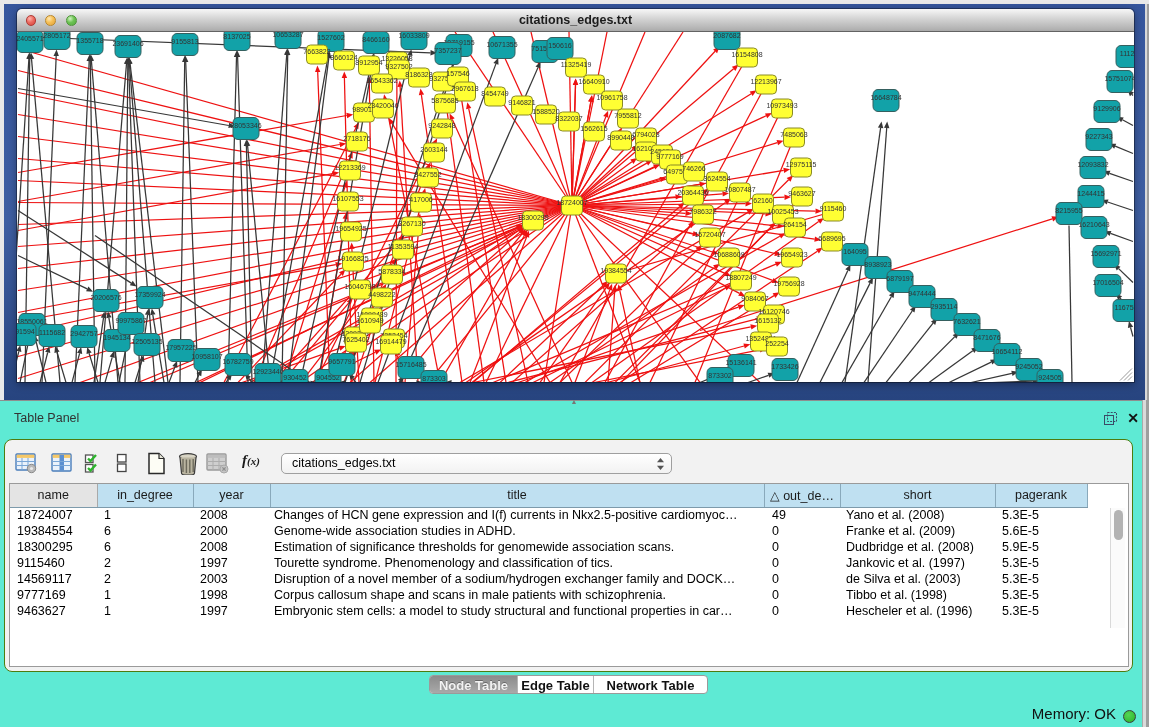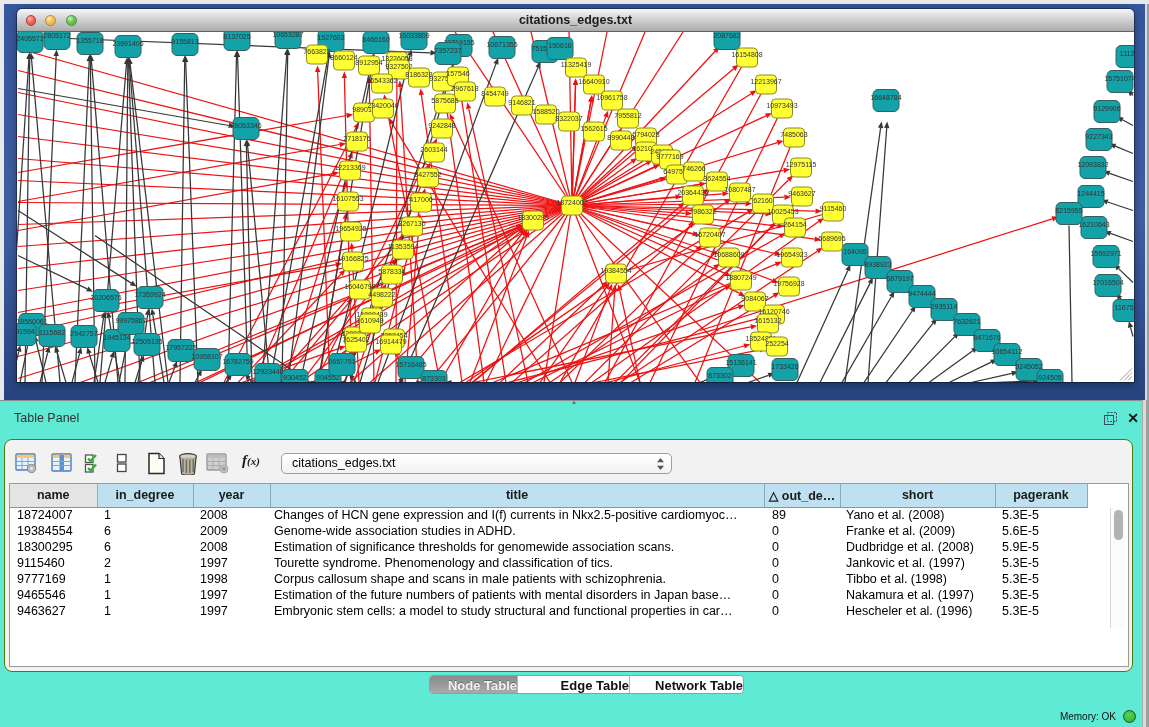--- a/index.html
+++ b/index.html
@@ -16,37 +16,37 @@
 #tl3{left:49px;background:radial-gradient(circle at 35% 30%,#d2f3c2,#6cc353 45%,#54a83e);border:1px solid #52953f}
 #canvas{position:absolute;left:0;top:22.5px;width:1117px;height:350.5px;background:#fff;overflow:hidden}
 
 #panel{position:absolute;left:0;top:400px;width:1149px;height:327px;background:#5eead4;border-top:1px solid #8e8e8e}
 #ptitle{position:absolute;left:14px;top:10px;font-size:12.5px;color:#333}
 #pfloat{position:absolute;right:32px;top:11px;width:13px;height:13px}
 #pclose{position:absolute;right:10px;top:9px;font-size:14px;font-weight:bold;color:#111}
 #inset{position:absolute;left:4px;top:38px;width:1129px;height:233px;background:#f2f2f2;border:1px solid #4d7c0f;border-radius:8px}
 #tbl{position:absolute;left:4px;top:43px;width:1120px;height:184px;background:#fff;border:1px solid #9a9a9a;overflow:hidden}
 table{border-collapse:collapse;table-layout:fixed;width:1077px;font-size:12.5px}
-th{background:#bfe0f1;border-right:1px solid #89a9bb;border-bottom:1px solid #7d9aab;font-weight:bold;font-size:12.5px;height:23px;padding:0;color:#1a1a1a}
+th{background:#bfe0f1;border-right:1px solid #89a9bb;border-bottom:1px solid #7d9aab;font-weight:normal;font-size:12.5px;height:23px;padding:0;color:#1a1a1a}
 th.c1{background:#e4e4e4;border-right:1px solid #a9a9a9}
 td{height:16px;padding:0 0 0 7px;white-space:nowrap;overflow:hidden;color:#000}
 td.c4{padding-left:4px}
 td.c5{padding-left:8px}
 td.c6{padding-left:6px}
 .c1{width:87px}.c2{width:96px}.c3{width:77px}.c4{width:494px}.c5{width:76px}.c6{width:155px}.c7{width:92px}
 #sb{position:absolute;right:3px;top:24px;width:15px;height:120px;background:#fbfbfb;border-left:1px solid #d9d9d9}
 #sbthumb{position:absolute;left:3px;top:2px;width:9px;height:30px;border-radius:5px;background:#b3b3b3}
 
 #tabs{position:absolute;left:429px;top:274px;height:19px;display:flex;border:1px solid #9a9a9a;border-radius:4px;overflow:hidden;background:#fff}
-.tab{text-align:right}
+.tab{text-align:center}
 .tab{font-size:13px;font-weight:bold;width:88px;padding-top:1px;line-height:18px;color:#111;border-right:1px solid #b5b5b5}
-.tab.t2{width:112px}.tab.t3{width:113px}
+.tab.t2{width:76px}.tab.t3{width:113px}
 .tab.sel{background:linear-gradient(#8b8b8b,#a9a9a9);color:#f2f2f2;text-shadow:0 -1px 0 rgba(0,0,0,.3)}
 .tab:last-child{border-right:none}
-#mem{position:absolute;right:33px;bottom:5px;font-size:10px;color:#111}
+#mem{position:absolute;right:33px;bottom:5px;font-size:15px;color:#111}
 #memdot{position:absolute;right:13px;bottom:4px;width:13px;height:13px;border-radius:50%;background:radial-gradient(circle at 40% 35%,#55d455,#35bc35 70%,#2aa42a);border:1.5px solid #3c3c3c}
 
 .ico{position:absolute;top:12px}
 #ddl{position:absolute;left:276px;top:13px;width:391px;height:21px;background:linear-gradient(#ffffff,#f2f2f2);border:1px solid #9f9f9f;border-radius:5px;font-size:12.5px;line-height:19px;padding-left:10px;color:#000}
 #ddl svg{position:absolute;right:6px;top:3px}
 #splith{position:absolute;left:567px;top:-1px;width:14px;height:5px;color:#777;font-size:7px;line-height:4px;text-align:center}
 </style></head><body>
 <div id="mdi">
   <div id="win">
     <div id="titlebar">
@@ -830,28 +830,28 @@
           <th class="c4">title</th>
               <th class="c5">△ out_de…</th>
               <th class="c6">short</th>
               <th class="c7">pagerank</th>
         </tr>
 <tr>
               <td class="c1">18724007</td>
               <td class="c2">1</td>
               <td class="c3">2008</td>
               <td class="c4">Changes of HCN gene expression and I(f) currents in Nkx2.5-positive cardiomyoc…</td>
-              <td class="c5">89</td>
+              <td class="c5">49</td>
               <td class="c6">Yano et al. (2008)</td>
               <td class="c7">5.3E-5</td>
             </tr>
 <tr>
               <td class="c1">19384554</td>
               <td class="c2">6</td>
-              <td class="c3">2009</td>
+              <td class="c3">2000</td>
               <td class="c4">Genome-wide association studies in ADHD.</td>
               <td class="c5">0</td>
               <td class="c6">Franke et al. (2009)</td>
               <td class="c7">5.6E-5</td>
             </tr>
 <tr>
               <td class="c1">18300295</td>
               <td class="c2">6</td>
               <td class="c3">2008</td>
               <td class="c4">Estimation of significance thresholds for genomewide association scans.</td>
@@ -862,35 +862,35 @@
 <tr>
               <td class="c1">9115460</td>
               <td class="c2">2</td>
               <td class="c3">1997</td>
               <td class="c4">Tourette syndrome. Phenomenology and classification of tics.</td>
               <td class="c5">0</td>
               <td class="c6">Jankovic et al. (1997)</td>
               <td class="c7">5.3E-5</td>
             </tr>
 <tr>
+              <td class="c1">14569117</td>
+              <td class="c2">2</td>
+              <td class="c3">2003</td>
+              <td class="c4">Disruption of a novel member of a sodium/hydrogen exchanger family and DOCK…</td>
+              <td class="c5">0</td>
+              <td class="c6">de Silva et al. (2003)</td>
+              <td class="c7">5.3E-5</td>
+            </tr>
+<tr>
               <td class="c1">9777169</td>
               <td class="c2">1</td>
               <td class="c3">1998</td>
               <td class="c4">Corpus callosum shape and scans in male patients with schizophrenia.</td>
               <td class="c5">0</td>
               <td class="c6">Tibbo et al. (1998)</td>
-              <td class="c7">5.3E-5</td>
-            </tr>
-<tr>
-              <td class="c1">9465546</td>
-              <td class="c2">1</td>
-              <td class="c3">1997</td>
-              <td class="c4">Estimation of the future numbers of patients with mental disorders in Japan base…</td>
-              <td class="c5">0</td>
-              <td class="c6">Nakamura et al. (1997)</td>
               <td class="c7">5.3E-5</td>
             </tr>
 <tr>
               <td class="c1">9463627</td>
               <td class="c2">1</td>
               <td class="c3">1997</td>
               <td class="c4">Embryonic stem cells: a model to study structural and functional properties in car…</td>
               <td class="c5">0</td>
               <td class="c6">Hescheler et al. (1996)</td>
               <td class="c7">5.3E-5</td>

